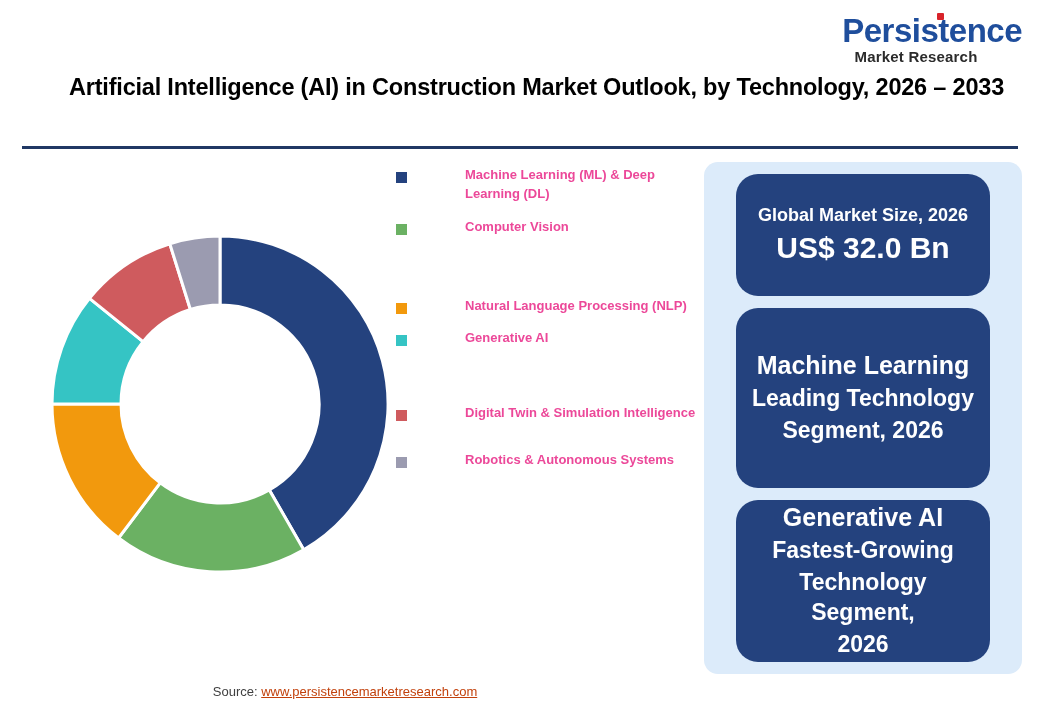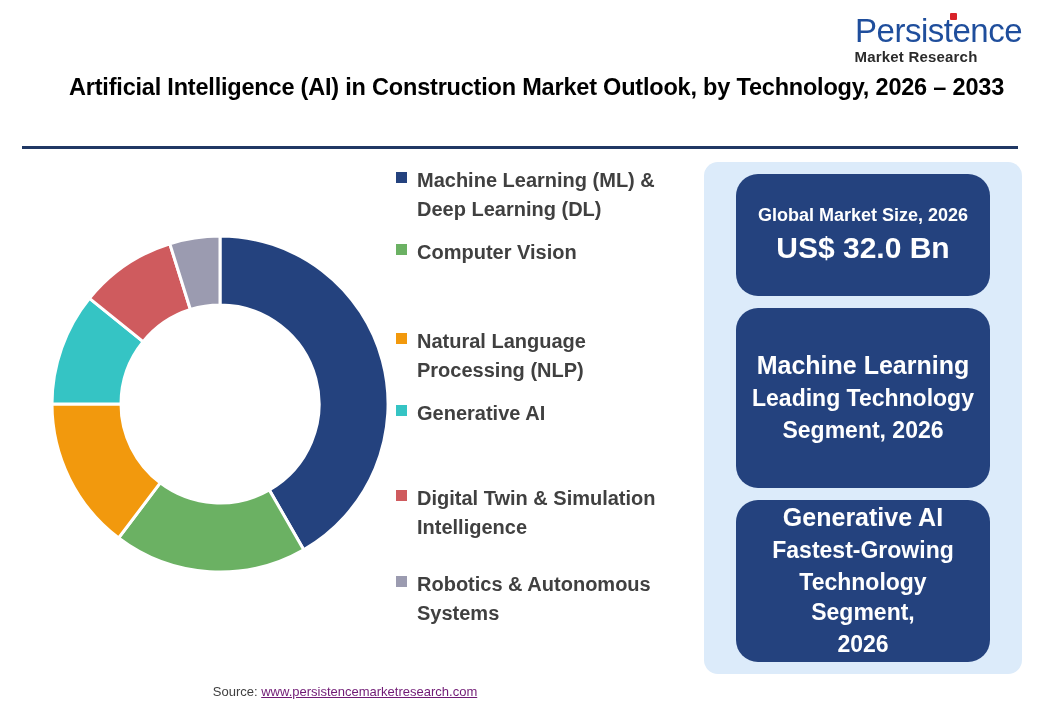--- a/index.html
+++ b/index.html
@@ -26,21 +26,21 @@
     top: 14px;
     right: 18px;
     width: 212px;
     text-align: right;
     line-height: 1;
   }
   .logo-main {
     position: relative;
     display: inline-block;
     font-family: "Liberation Sans", sans-serif;
-    font-weight: normal;
+    font-weight: bold;
     font-size: 33px;
     letter-spacing: -0.5px;
     color: #1F4E9C;
   }
   .logo-dot {
     position: absolute;
     top: -1px;
     left: 95px;
     width: 7px;
     height: 7px;
@@ -109,24 +109,25 @@
   .legend-swatch {
     flex: none;
     width: 11px;
     height: 11px;
     margin-top: 6px;
     margin-right: 10px;
   }
   .legend-label {
     font-family: "Liberation Sans", sans-serif;
     font-weight: bold;
-    font-size: 20px;
+    font-size: 13px;
     line-height: 1.45;
-    color: #404040;
+    color: #ec4899;
     max-width: 262px;
+    margin-left: 48px;
   }
 
   
   .side-panel {
     position: absolute;
     right: 18px;
     top: 162px;
     width: 318px;
     height: 512px;
     background: #DCEBFA;
@@ -186,21 +187,21 @@
     left: 0;
     top: 684px;
     width: 690px;
     text-align: center;
     font-family: "Liberation Sans", sans-serif;
     font-size: 13px;
     color: #404040;
   }
   .source a,
   .source .source-link {
-    color: #701a75;
+    color: #c2410c;
     text-decoration: underline;
   }
 </style>
 </head>
 <body>
 
 <div class="page">
 
   <div class="logo">
     <div class="logo-main">

